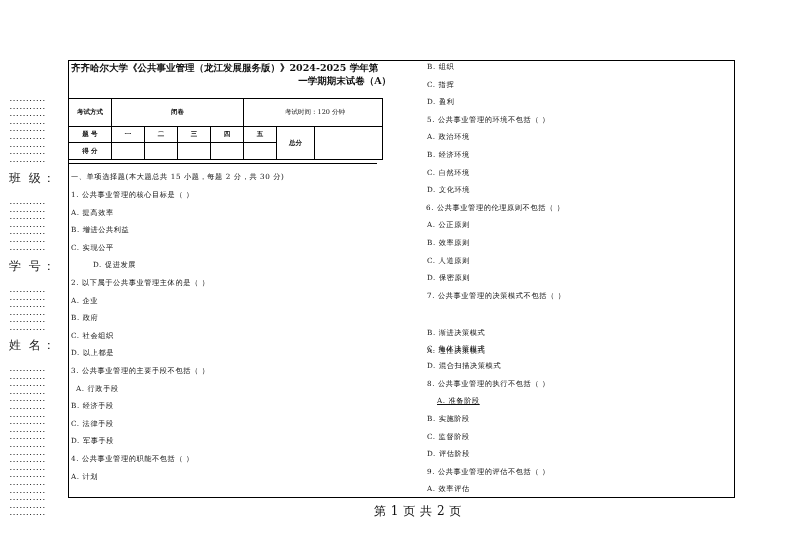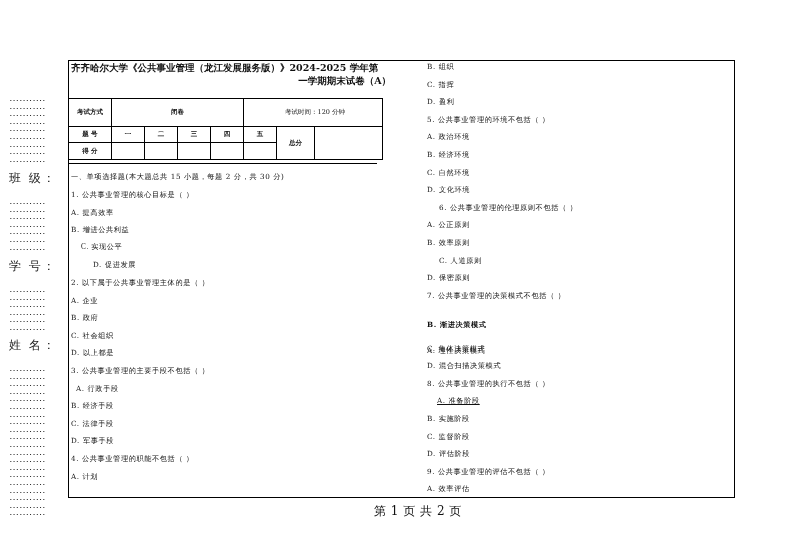--- a/index.html
+++ b/index.html
@@ -108,21 +108,21 @@
   </table>
 
 <div class="sep"></div>
 
 <div class="q" style="left:71px; top:172px;">一、单项选择题(本大题总共 15 小题，每题 2 分，共 30 分)</div>
 
 <div id="leftcol">
     <div class="q" style="left: 71px; top: 190px;">1. 公共事业管理的核心目标是（   ）</div>
     <div class="q" style="left: 71px; top: 207.6px;">A. 提高效率</div>
     <div class="q" style="left: 71px; top: 225.2px;">B. 增进公共利益</div>
-    <div class="q" style="left: 81px; top: 242.8px; font-family: Liberation Serif, serif;">C. 实现公平</div>
+    <div class="q" style="left: 71px; top: 242.8px;">C. 实现公平</div>
     <div class="q" style="left: 77px; top: 260.4px; margin-left: 16px;">D. 促进发展</div>
     <div class="q" style="left: 71px; top: 278px;">2. 以下属于公共事业管理主体的是（   ）</div>
     <div class="q" style="left: 71px; top: 295.6px;">A. 企业</div>
     <div class="q" style="left: 71px; top: 313.2px;">B. 政府</div>
     <div class="q" style="left: 71px; top: 330.8px;">C. 社会组织</div>
     <div class="q" style="left: 71px; top: 348.4px;">D. 以上都是</div>
     <div class="q" style="left: 71px; top: 366px;">3. 公共事业管理的主要手段不包括（   ）</div>
     <div class="q" style="left: 76px; top: 383.6px;">A. 行政手段</div>
     <div class="q" style="left: 71px; top: 401.2px;">B. 经济手段</div>
     <div class="q" style="left: 71px; top: 418.8px;">C. 法律手段</div>
@@ -132,28 +132,28 @@
   </div>
 <div id="rightcol">
     <div class="q" style="left: 427px; top: 62px;">B. 组织</div>
     <div class="q" style="left: 427px; top: 79.6px;">C. 指挥</div>
     <div class="q" style="left: 427px; top: 97.2px;">D. 盈利</div>
     <div class="q" style="left: 427px; top: 114.8px;">5. 公共事业管理的环境不包括（   ）</div>
     <div class="q" style="left: 427px; top: 132.4px;">A. 政治环境</div>
     <div class="q" style="left: 427px; top: 150px;">B. 经济环境</div>
     <div class="q" style="left: 427px; top: 167.6px;">C. 自然环境</div>
     <div class="q" style="left: 427px; top: 185.2px;">D. 文化环境</div>
-    <div class="q" style="left: 439px; top: 202.8px;">6. 公共事业管理的伦理原则不包括（   ）</div>
+    <div class="q" style="left: 426px; top: 202.8px;">6. 公共事业管理的伦理原则不包括（   ）</div>
     <div class="q" style="left: 427px; top: 220.4px;">A. 公正原则</div>
     <div class="q" style="left: 427px; top: 238px;">B. 效率原则</div>
-    <div class="q" style="left: 427px; top: 255.6px; margin-left: 12px;">C. 人道原则</div>
+    <div class="q" style="left: 427px; top: 255.6px;">C. 人道原则</div>
     <div class="q" style="left: 427px; top: 273.2px;">D. 保密原则</div>
     <div class="q" style="left: 427px; top: 290.8px;">7. 公共事业管理的决策模式不包括（   ）</div>
     <div class="q" style="left: 427px; top: 308.4px; margin-top: 38px;">A. 理性决策模式</div>
-    <div class="q" style="left: 427px; top: 320px; font-weight: bold;">B. 渐进决策模式</div>
+    <div class="q" style="left: 427px; top: 328px;">B. 渐进决策模式</div>
     <div class="q" style="left: 427px; top: 343.6px;">C. 集体决策模式</div>
     <div class="q" style="left: 427px; top: 361.2px;">D. 混合扫描决策模式</div>
     <div class="q" style="left: 427px; top: 378.8px;">8. 公共事业管理的执行不包括（   ）</div>
     <div class="q" style="left: 437px; top: 396.4px; text-decoration: underline;">A. 准备阶段</div>
     <div class="q" style="left: 427px; top: 414px;">B. 实施阶段</div>
     <div class="q" style="left: 427px; top: 431.6px;">C. 监督阶段</div>
     <div class="q" style="left: 427px; top: 449.2px;">D. 评估阶段</div>
     <div class="q" style="left: 427px; top: 466.8px;">9. 公共事业管理的评估不包括（   ）</div>
     <div class="q" style="left: 427px; top: 484.4px;">A. 效率评估</div>
   </div>

